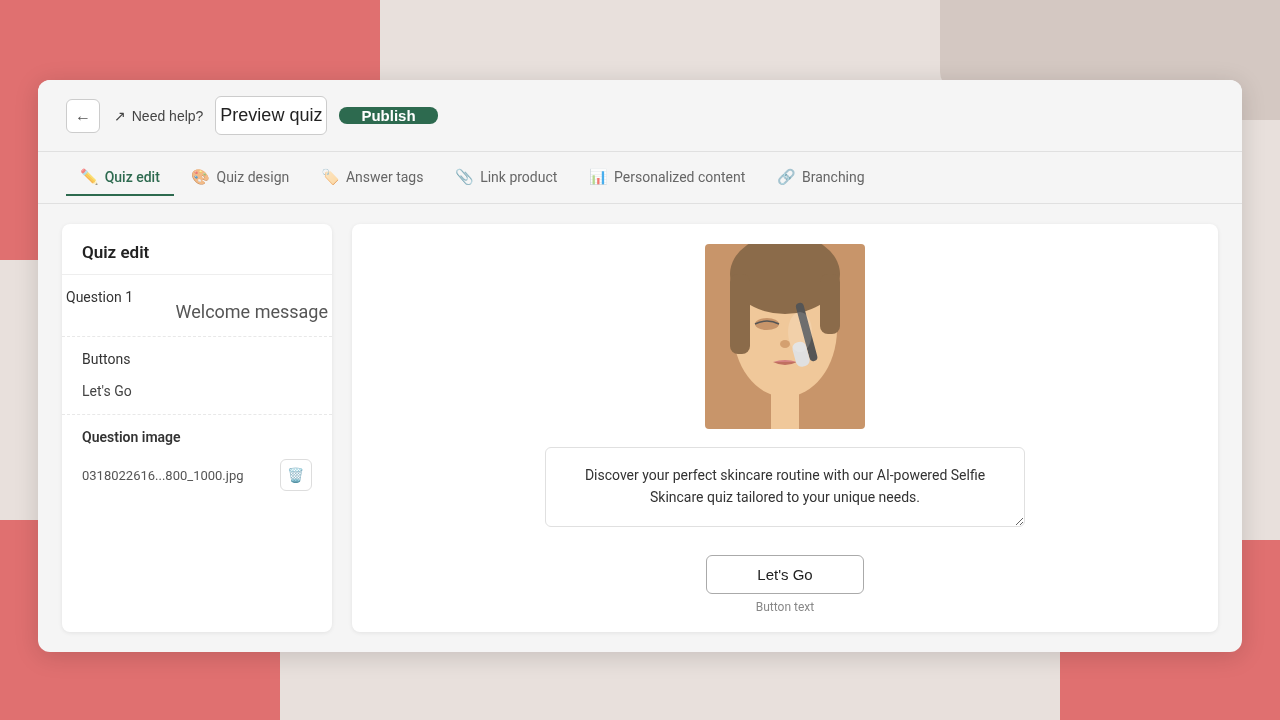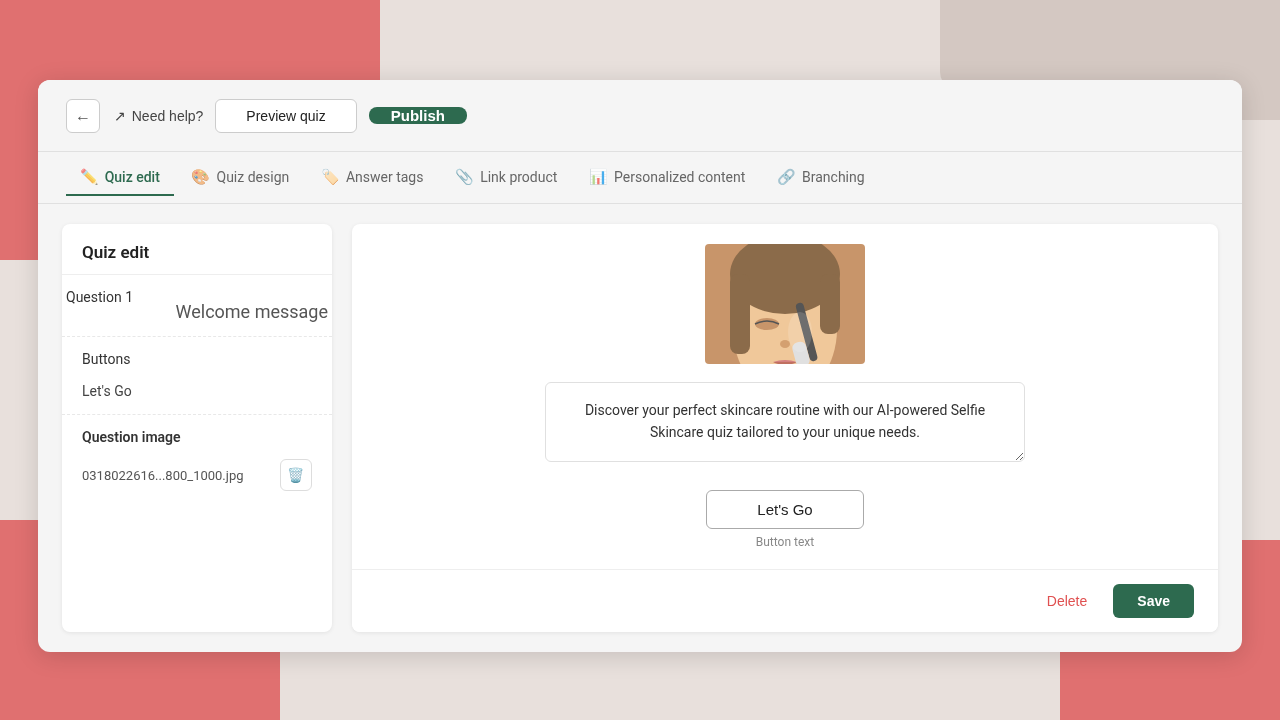--- a/index.html
+++ b/index.html
@@ -101,25 +101,25 @@
       display: flex;
       align-items: center;
       gap: 6px;
       background: none;
       border: none;
       color: #444;
       font-size: 14px;
       cursor: pointer;
     }
     .preview-btn {
-      padding: 8px 30px;
+      padding: 8px 4px;
       border: 1.5px solid #ccc;
       border-radius: 6px;
       background: white;
-      font-size: 14px;
+      font-size: 18px;
       font-weight: 500;
       color: #222;
       cursor: pointer;
     }
     .publish-btn {
       padding: 0 22px;
       border: none;
       border-radius: 8px;
       background: #2d6a4f;
       color: white;
@@ -301,21 +301,21 @@
       background: white;
       font-size: 15px;
       font-weight: 500;
       color: #222;
       cursor: pointer;
     }
     .button-text-label {
       margin-top: 6px;
       font-size: 12px;
       color: #888;
-      margin-bottom: 20px;
+      margin-bottom: 6px;
     }
 
     
     .bottom-bar {
       display: flex;
       justify-content: flex-end;
       align-items: center;
       padding: 14px 24px;
       border-top: 1px solid #eee;
       gap: 12px;
@@ -446,20 +446,16 @@
             <ellipse cx="95" cy="88" rx="12" ry="20" fill="rgba(255,255,255,0.15)"></ellipse>
           </svg>
         </div>
 
         <textarea class="description-box" style="">Discover your perfect skincare routine with our AI-powered Selfie Skincare quiz tailored to your unique needs.</textarea>
 
         <button class="lets-go-btn">Let's Go</button>
         <span class="button-text-label">Button text</span>
       </div>
 
-      <div class="bottom-bar">
-        <button class="delete-btn">Delete</button>
-        <button class="save-btn">Save</button>
-      </div>
     </div>
 
   </div>
 </div>
 
 </body></html>

